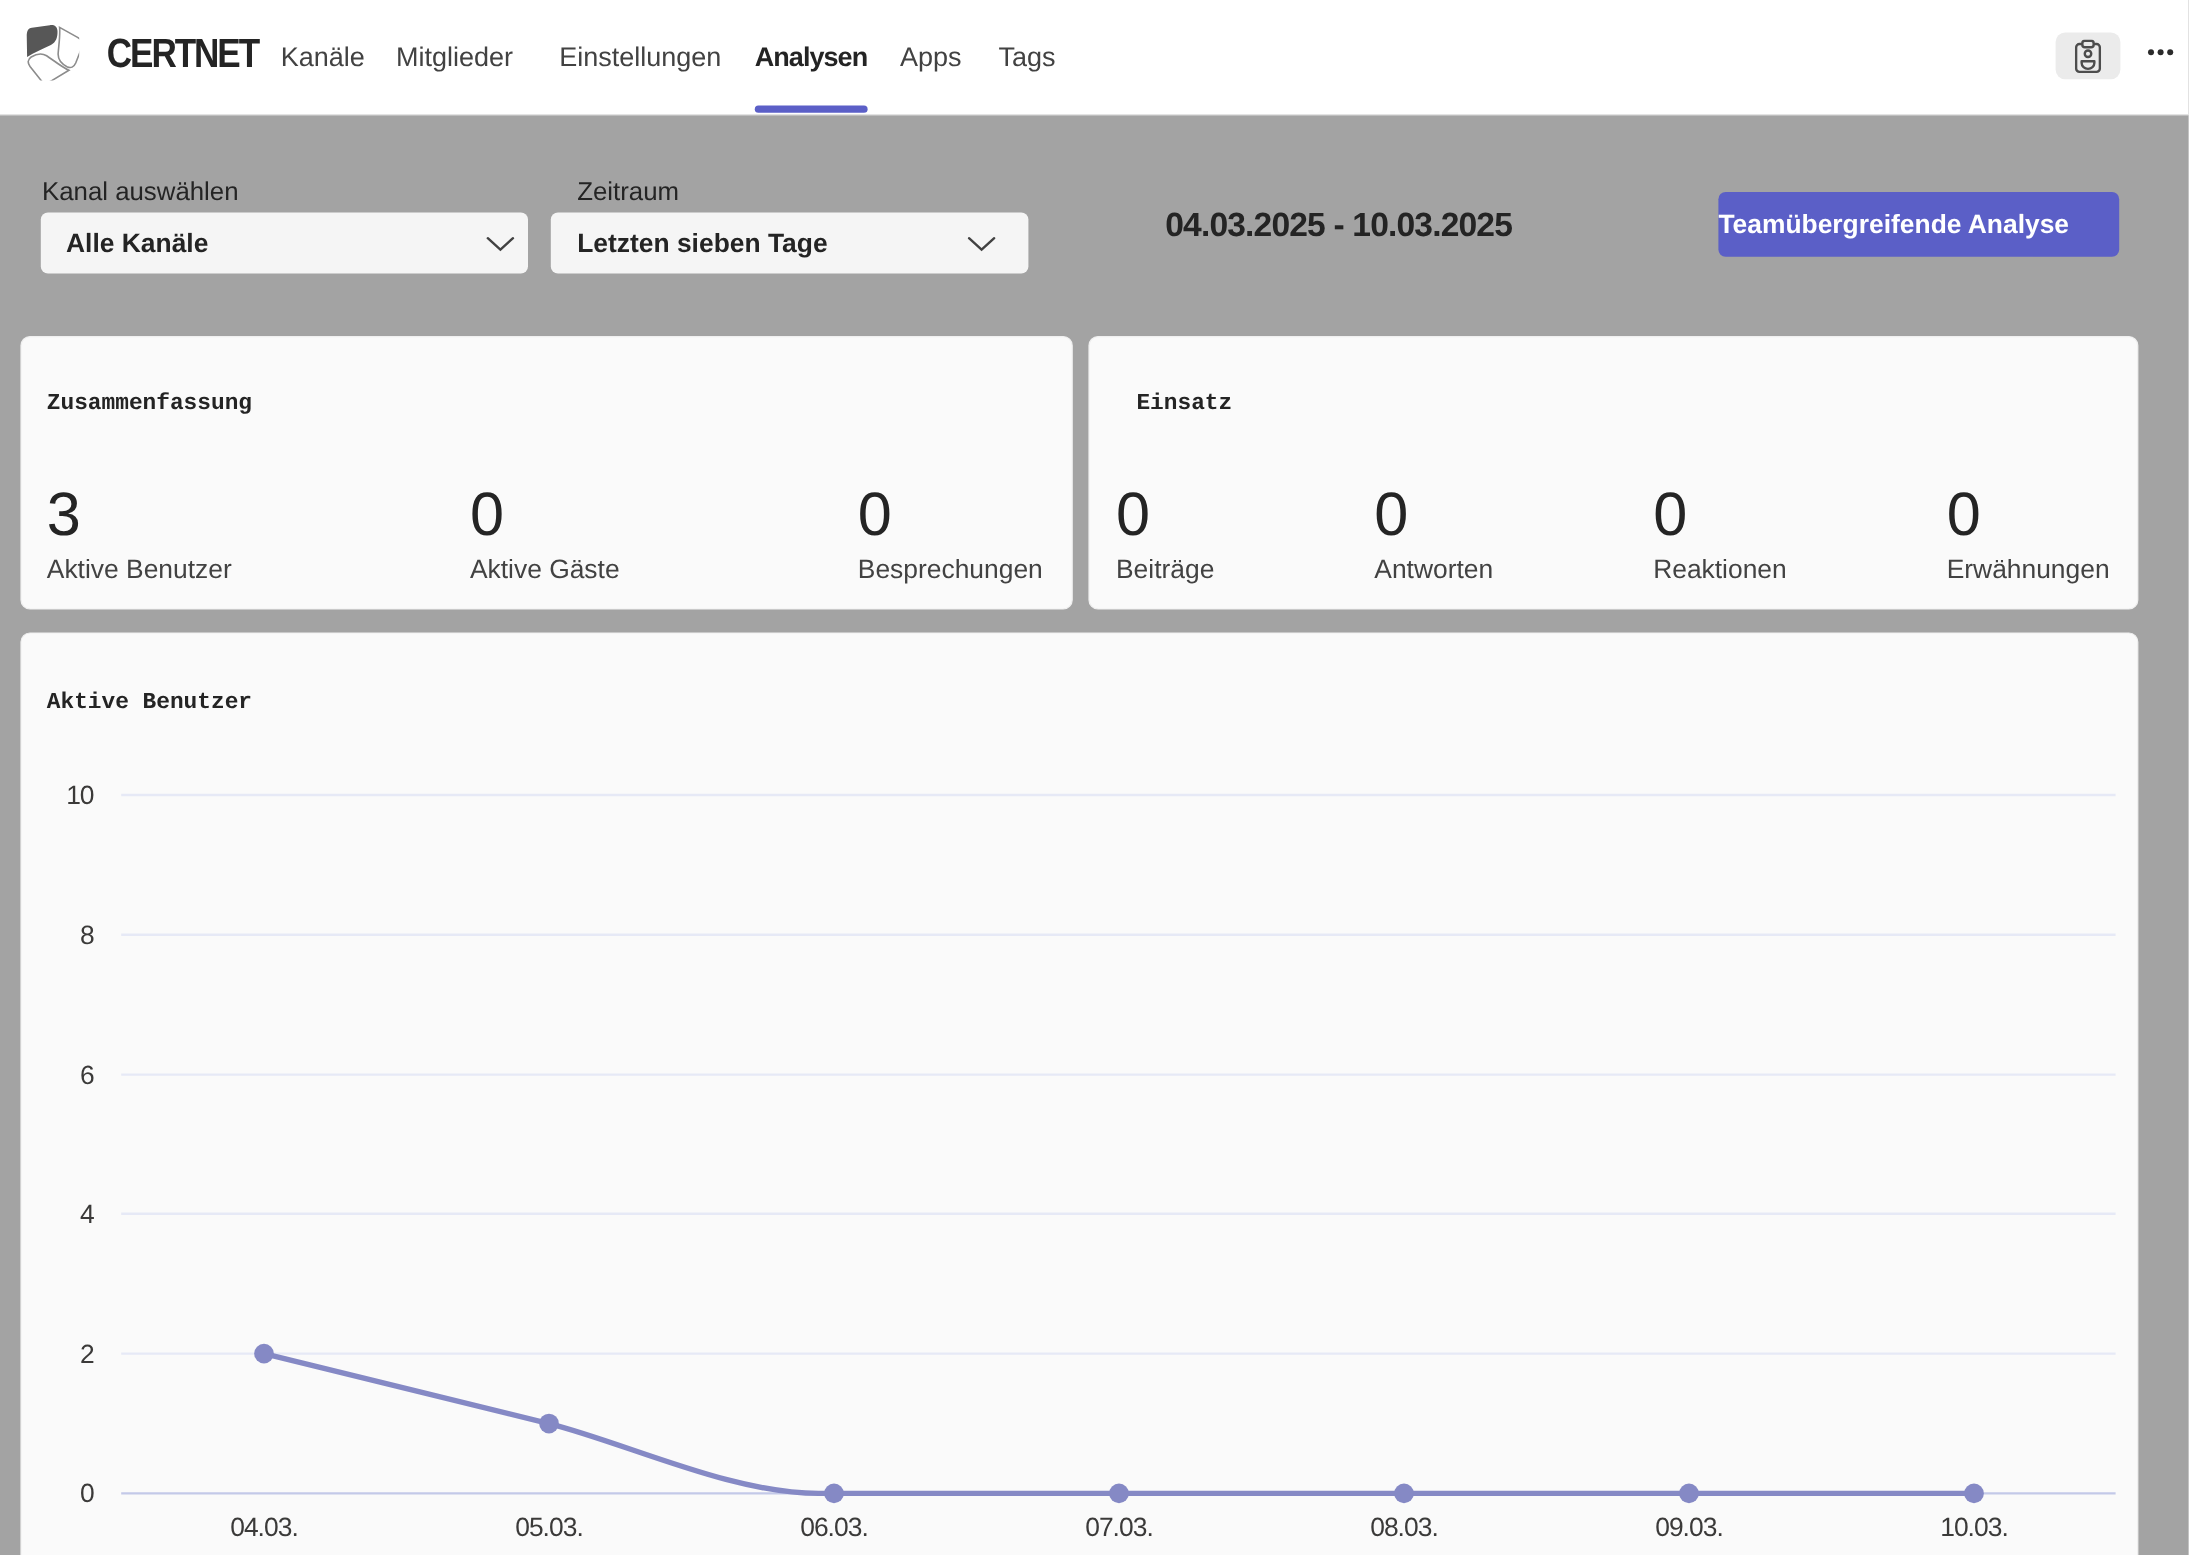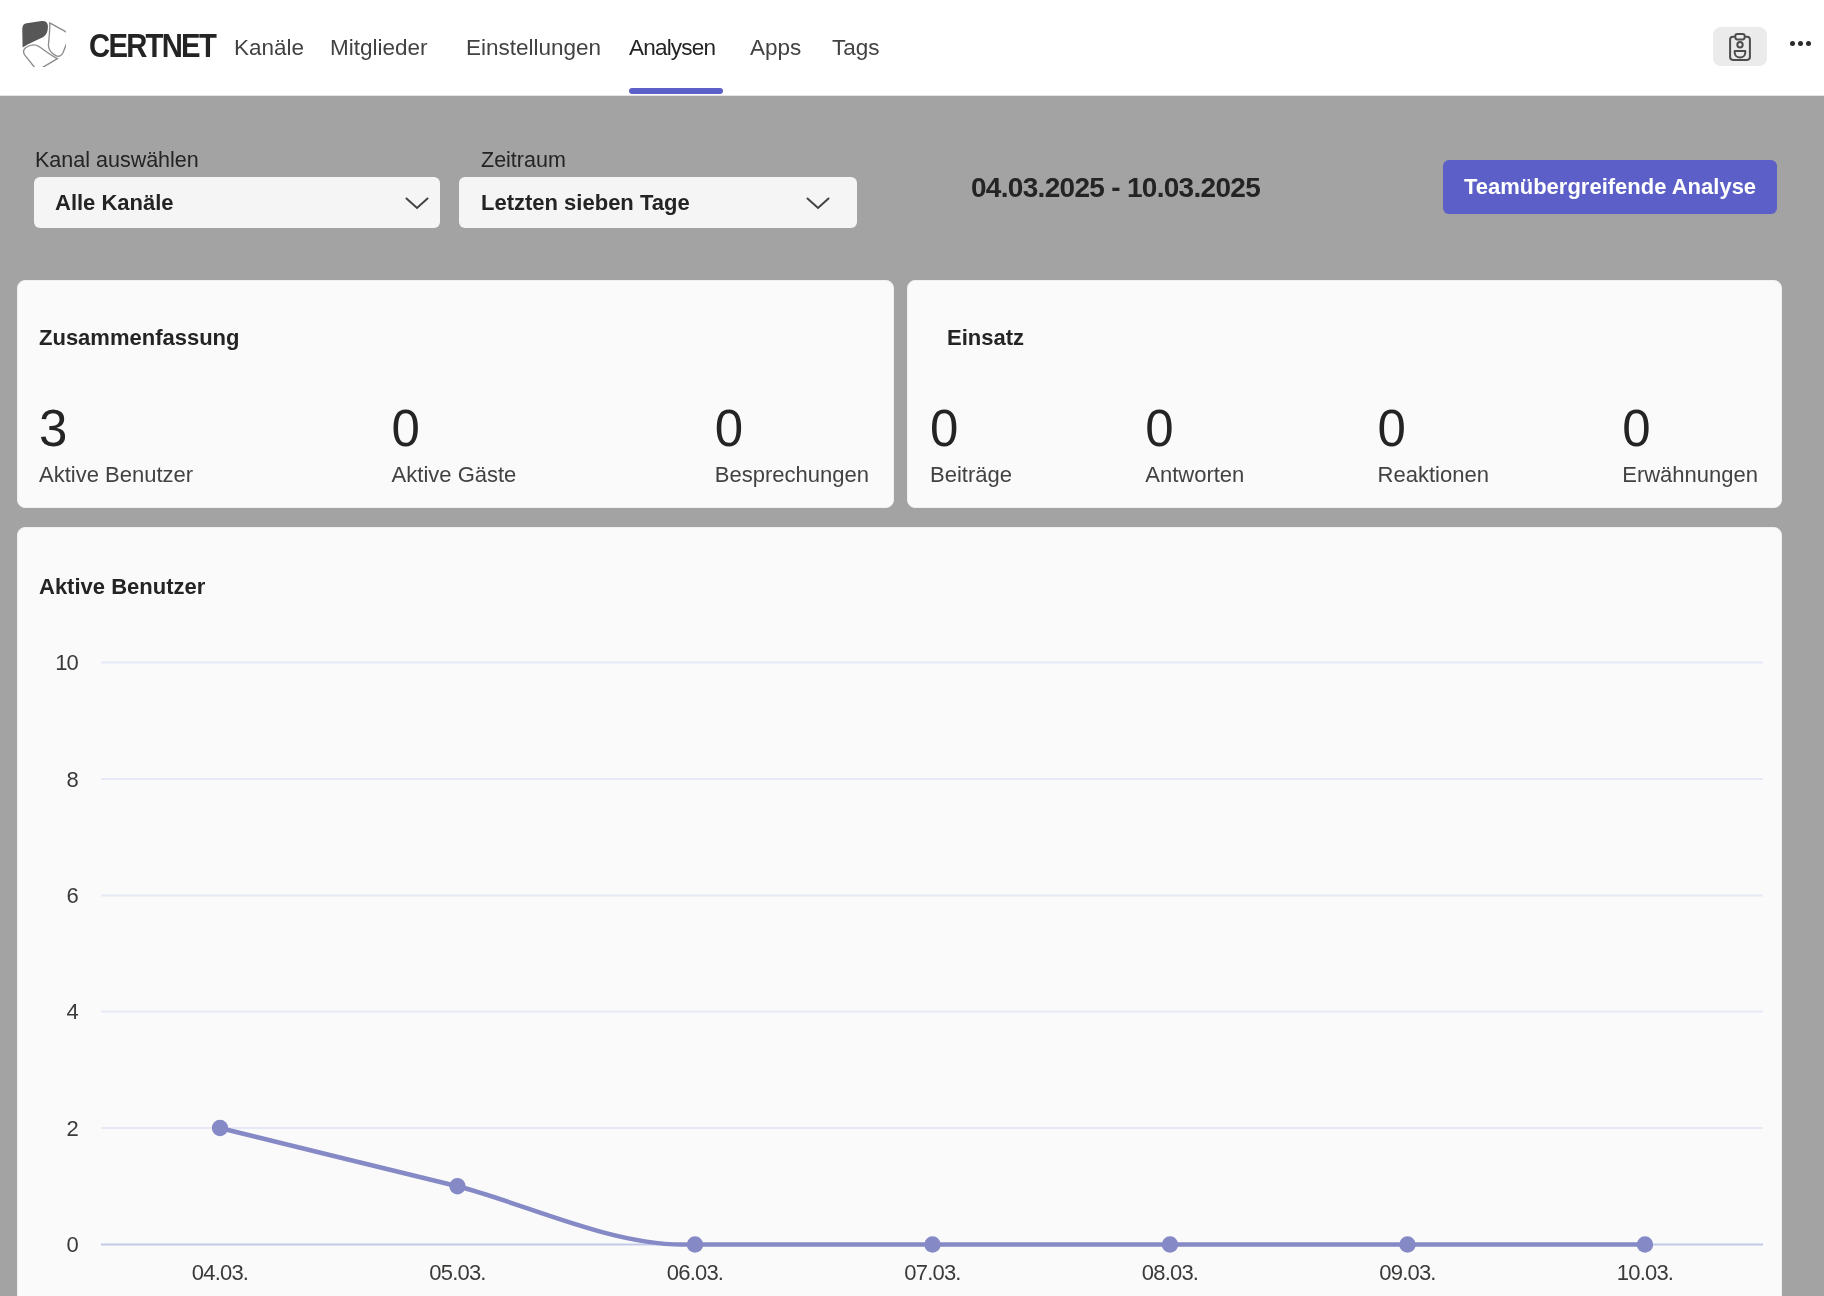--- a/index.html
+++ b/index.html
@@ -4,38 +4,38 @@
 <style>
   * { margin:0; padding:0; box-sizing:border-box; }
   html,body { width:1824px; height:1296px; background:#fff; font-family:"Liberation Sans", sans-serif; }
   #page { position:relative; width:1824px; height:1296px; overflow:hidden; background:#a3a3a3; }
   .abs { position:absolute; }
 
   
   #header { position:absolute; left:0; top:0; width:1824px; height:96px; background:#fff; border-bottom:1px solid #e3e3e3; }
   #brand { position:absolute; left:89px; top:26px; font-size:34px; font-weight:bold; color:#242424; letter-spacing:-2px; transform:scaleX(0.86); transform-origin:left; }
   .nav { position:absolute; top:35px; font-size:22.5px; color:#424242; }
-  .nav.active { font-weight:normal; color:#242424; letter-spacing:-0.8px; }
+  .nav.active { font-weight:bold; color:#242424; letter-spacing:-0.8px; }
   #underline { position:absolute; left:629px; top:88px; width:94px; height:6px; border-radius:3px; background:#5b5fc7; }
   #iconbtn { position:absolute; left:1713px; top:27px; width:54px; height:39px; border-radius:8px; background:#ebebeb; }
   .hdot { position:absolute; top:41px; width:5px; height:5px; border-radius:50%; background:#2b2b2b; }
 
   
   .flabel { position:absolute; top:148px; font-size:21.5px; color:#242424; }
   .dd { position:absolute; top:177px; height:51px; background:#f5f5f5; border-radius:6px; }
   .ddtext { position:absolute; top:13px; font-size:22px; font-weight:bold; color:#242424; }
   #daterange { position:absolute; left:971px; top:172px; font-size:28px; font-weight:bold; color:#242424; letter-spacing:-0.7px; }
-  #teambtn { position:absolute; left:1432px; top:160px; width:334px; height:54px; background:#5b5fc7; border-radius:6px; color:#fff; font-size:22px; font-weight:bold; text-align:center; line-height:54px;margin-left:11px; }
+  #teambtn { position:absolute; left:1432px; top:160px; width:334px; height:54px; background:#5b5fc7; border-radius:6px; color:#fff; font-size:22px; font-weight:bold; text-align:left; line-height:54px; }
 
   
   .card { position:absolute; background:#fafafa; border:1px solid #f0f0f0; border-radius:8px; }
   #card1 { left:17px; top:280px; width:877px; height:228px; }
   #card2 { left:907px; top:280px; width:875px; height:228px; }
   #card3 { left:17px; top:527px; width:1765px; height:800px; }
-  .ctitle { position:absolute; font-size:22px; font-weight:bold; color:#242424; }
+  .ctitle { position:absolute; font-size:19px; font-weight:bold; color:#242424;font-family:Liberation Mono, monospace; }
   .stats { position:absolute; display:flex; justify-content:space-between; }
   .stat .num { font-size:51px; font-weight:normal; color:#242424; line-height:1; }
   .stat .lbl { font-size:22px; color:#424242; margin-top:8px; white-space:nowrap; }
 </style>
 </head>
 <body>
 <div id="page">
 
   <div id="header"></div>
   <svg class="abs" style="left:21px; top:19px;" width="45" height="48" viewBox="0 0 100 107">

